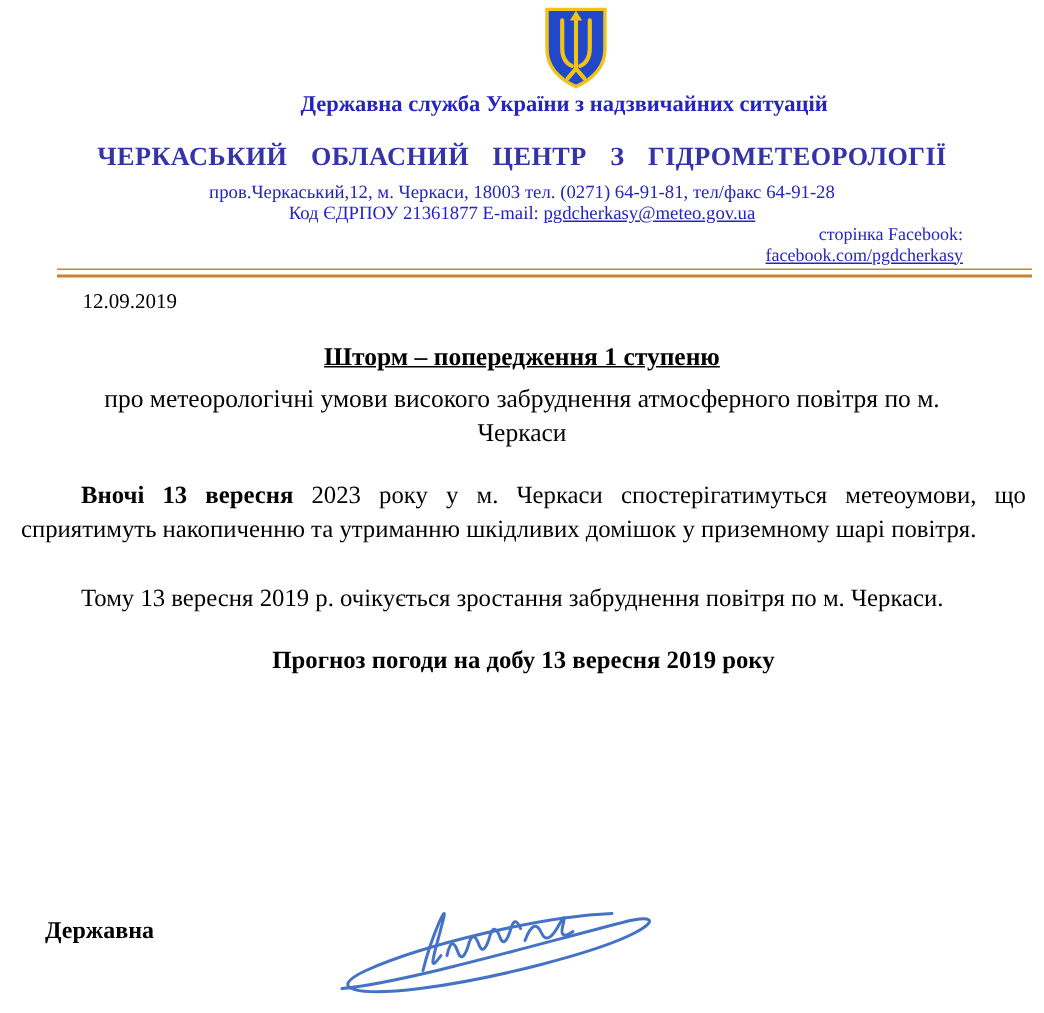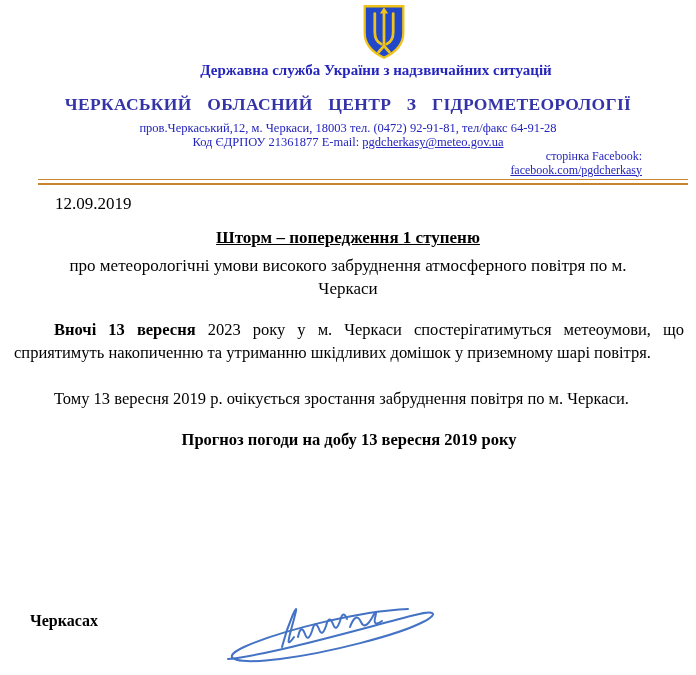--- a/index.html
+++ b/index.html
@@ -13,21 +13,21 @@
   .org{position:absolute;top:94px;left:0;width:100%;text-align:center;font-weight:bold;
        font-size:17.5px;color:#3434a8;word-spacing:11px;letter-spacing:.3px;}
   .addr{position:absolute;top:121px;left:0;width:100%;text-align:center;font-size:12.5px;color:#2424be;}
   .edrpou{position:absolute;top:135px;left:0;width:100%;text-align:center;font-size:12.5px;color:#2424be;}
   .fb{position:absolute;top:150px;right:54px;text-align:right;font-size:12px;line-height:13.5px;color:#2424be;}
   .link{color:inherit;text-decoration:underline;cursor:pointer;}
 
   .divider{position:absolute;top:179px;left:38px;right:8px;height:3px;
            border-top:1.5px solid #c8842f;border-bottom:2.5px solid #c8842f;}
 
-  .date{position:absolute;top:194px;left:55px;font-size:17px;color:#000;}
+  .date{position:absolute;top:194px;left:55px;font-size:14px;color:#000;}
 
   .title{position:absolute;top:228px;left:0;width:100%;text-align:center;
          font-size:17px;font-weight:bold;text-decoration:underline;}
   .subtitle{position:absolute;top:254px;left:55px;right:55px;text-align:center;
             font-size:17px;line-height:23px;}
 
   .bodytext{position:absolute;top:318px;left:14px;right:12px;font-size:16.5px;line-height:23px;}
   .para{margin:0;text-indent:40px;text-align:justify;}
   .para.gap-after{margin-bottom:23px;}
   .forecast-title{margin:18px 0 0 0;text-align:center;font-weight:bold;}
@@ -51,21 +51,21 @@
         <path d="M15 11 V31 Q15 41 22 44"></path>
         <path d="M35 11 V31 Q35 41 28 44"></path>
         <path d="M25 46 L19 53 M25 46 L31 53"></path>
       </g>
       <path d="M25 4 L20.5 11 H29.5 Z" fill="#efc31a"></path>
     </svg>
   </div>
 
   <div class="agency">Державна служба України  з надзвичайних ситуацій</div>
   <div class="org">ЧЕРКАСЬКИЙ ОБЛАСНИЙ ЦЕНТР З ГІДРОМЕТЕОРОЛОГІЇ</div>
-  <div class="addr">пров.Черкаський,12, м. Черкаси, 18003  тел. (0472) 92-91-81, тел/факс 64-91-28</div>
+  <div class="addr">пров.Черкаський,12, м. Черкаси, 18003  тел. (0271) 64-91-81, тел/факс 64-91-28</div>
   <div class="edrpou">
     <span>Код ЄДРПОУ 21361877 E-mail:</span>
     <a class="link">pgdcherkasy@meteo.gov.ua</a>
   </div>
   <div class="fb">
     <div>сторінка Facebook:</div>
     <a class="link">facebook.com/pgdcherkasy</a>
   </div>
 
   <div class="divider"></div>
@@ -77,21 +77,21 @@
 
   <div class="bodytext">
     <p class="para gap-after">
       <span class="bold">Вночі 13 вересня</span>
       <span>2023 року у м. Черкаси спостерігатимуться метеоумови, що сприятимуть накопиченню та утриманню шкідливих домішок у приземному шарі повітря.</span>
     </p>
     <p class="para">Тому 13 вересня 2019 р. очікується зростання забруднення повітря по м. Черкаси.</p>
     <p class="forecast-title">Прогноз погоди на добу 13 вересня 2019 року</p>
   </div>
 
-  <div class="sig-position">Черкасах</div>
+  <div class="sig-position">Державна</div>
   <div class="sig-graphic">
     <svg width="240" height="80" viewBox="0 0 240 80" xmlns="http://www.w3.org/2000/svg">
       <g fill="none" stroke-width="2" stroke-linecap="round" stroke="#4472c4">
         <path d="M18 70 C 60 66 150 40 205 26 C 224 21 230 24 213 33 C 188 46 118 64 70 70 C 30 75 6 71 34 58 C 72 41 150 22 198 20"></path>
         <path d="M72 58 C 78 34 90 8 85 26 C 80 46 74 62 84 48"></path>
         <path d="M88 48 q3 -14 7 -3 q3 9 7 -3 q3 -12 7 -2 q3 9 7 -3 q3 -12 7 -2 q3 9 7 -3 q3 -12 7 -2"></path>
         <path d="M140 38 q6 -16 11 -5 q4 9 12 -6 q5 -9 2 2 q-2 9 7 3"></path>
       </g>
     </svg>
   </div>

